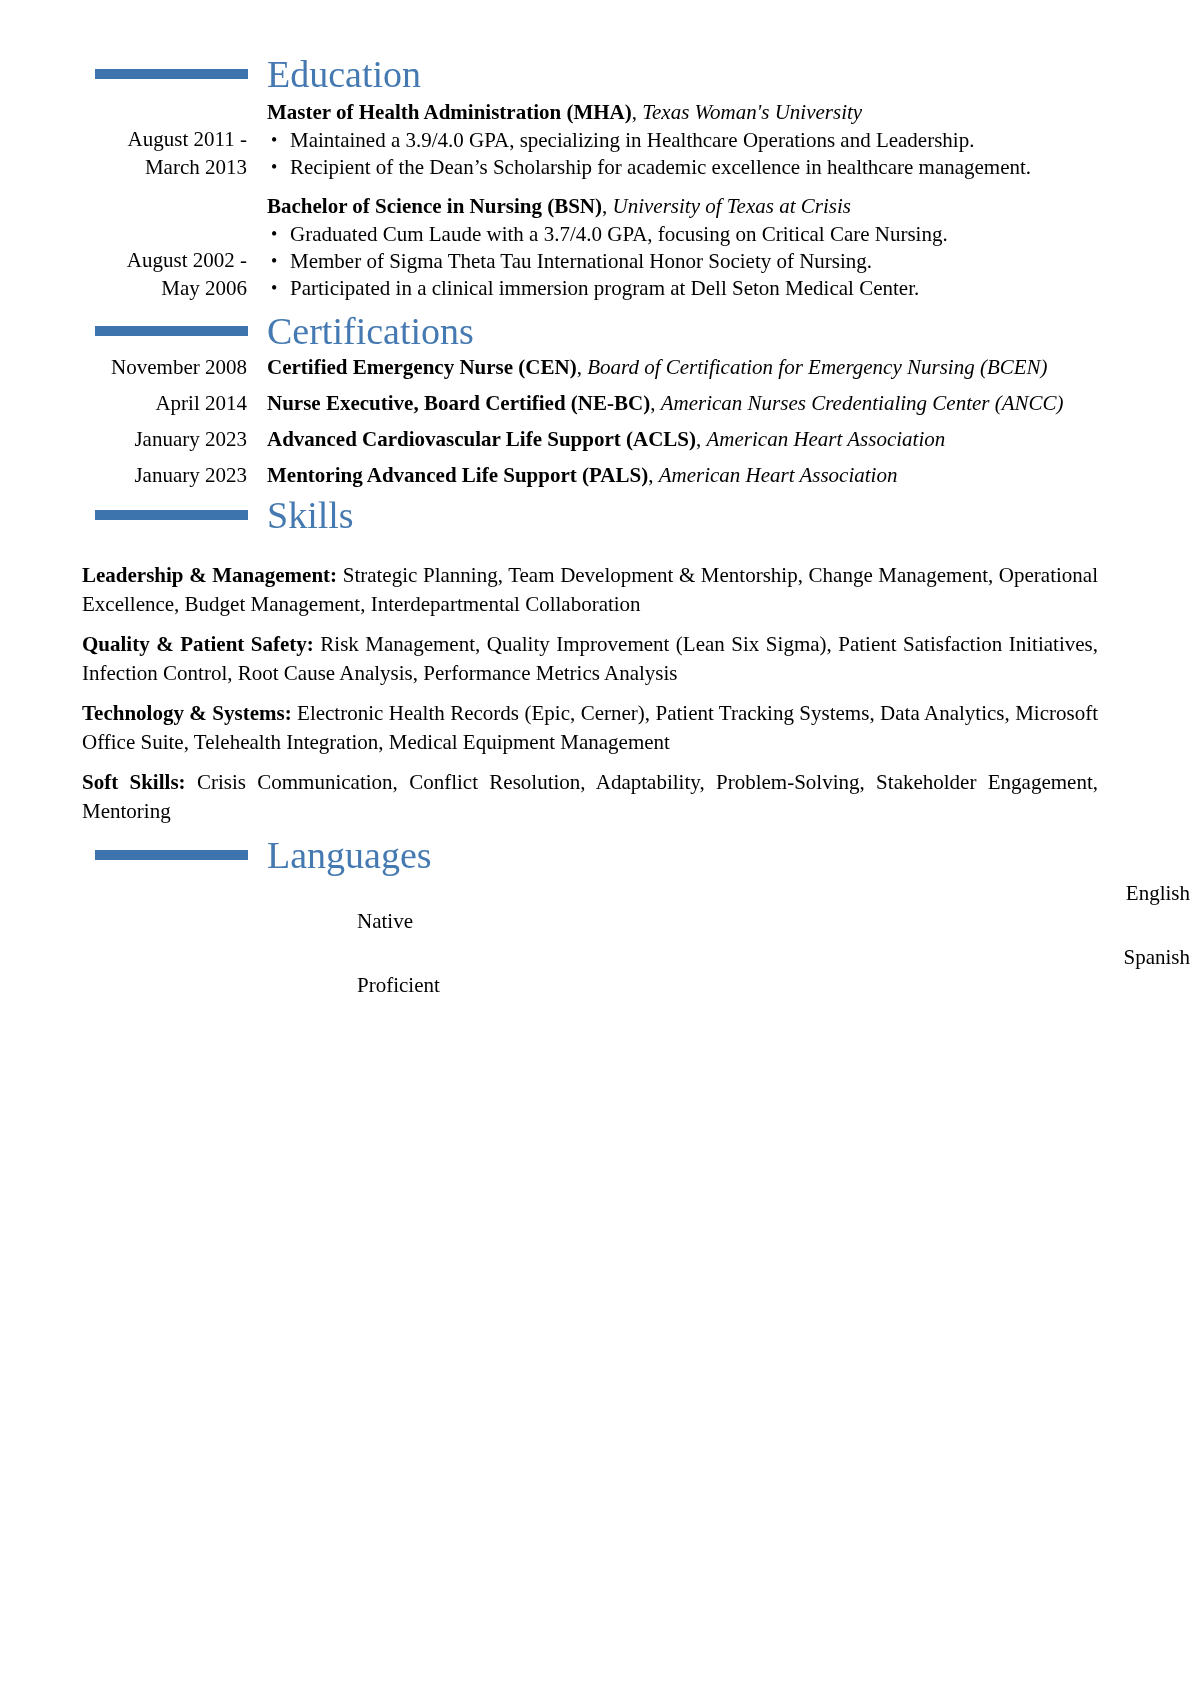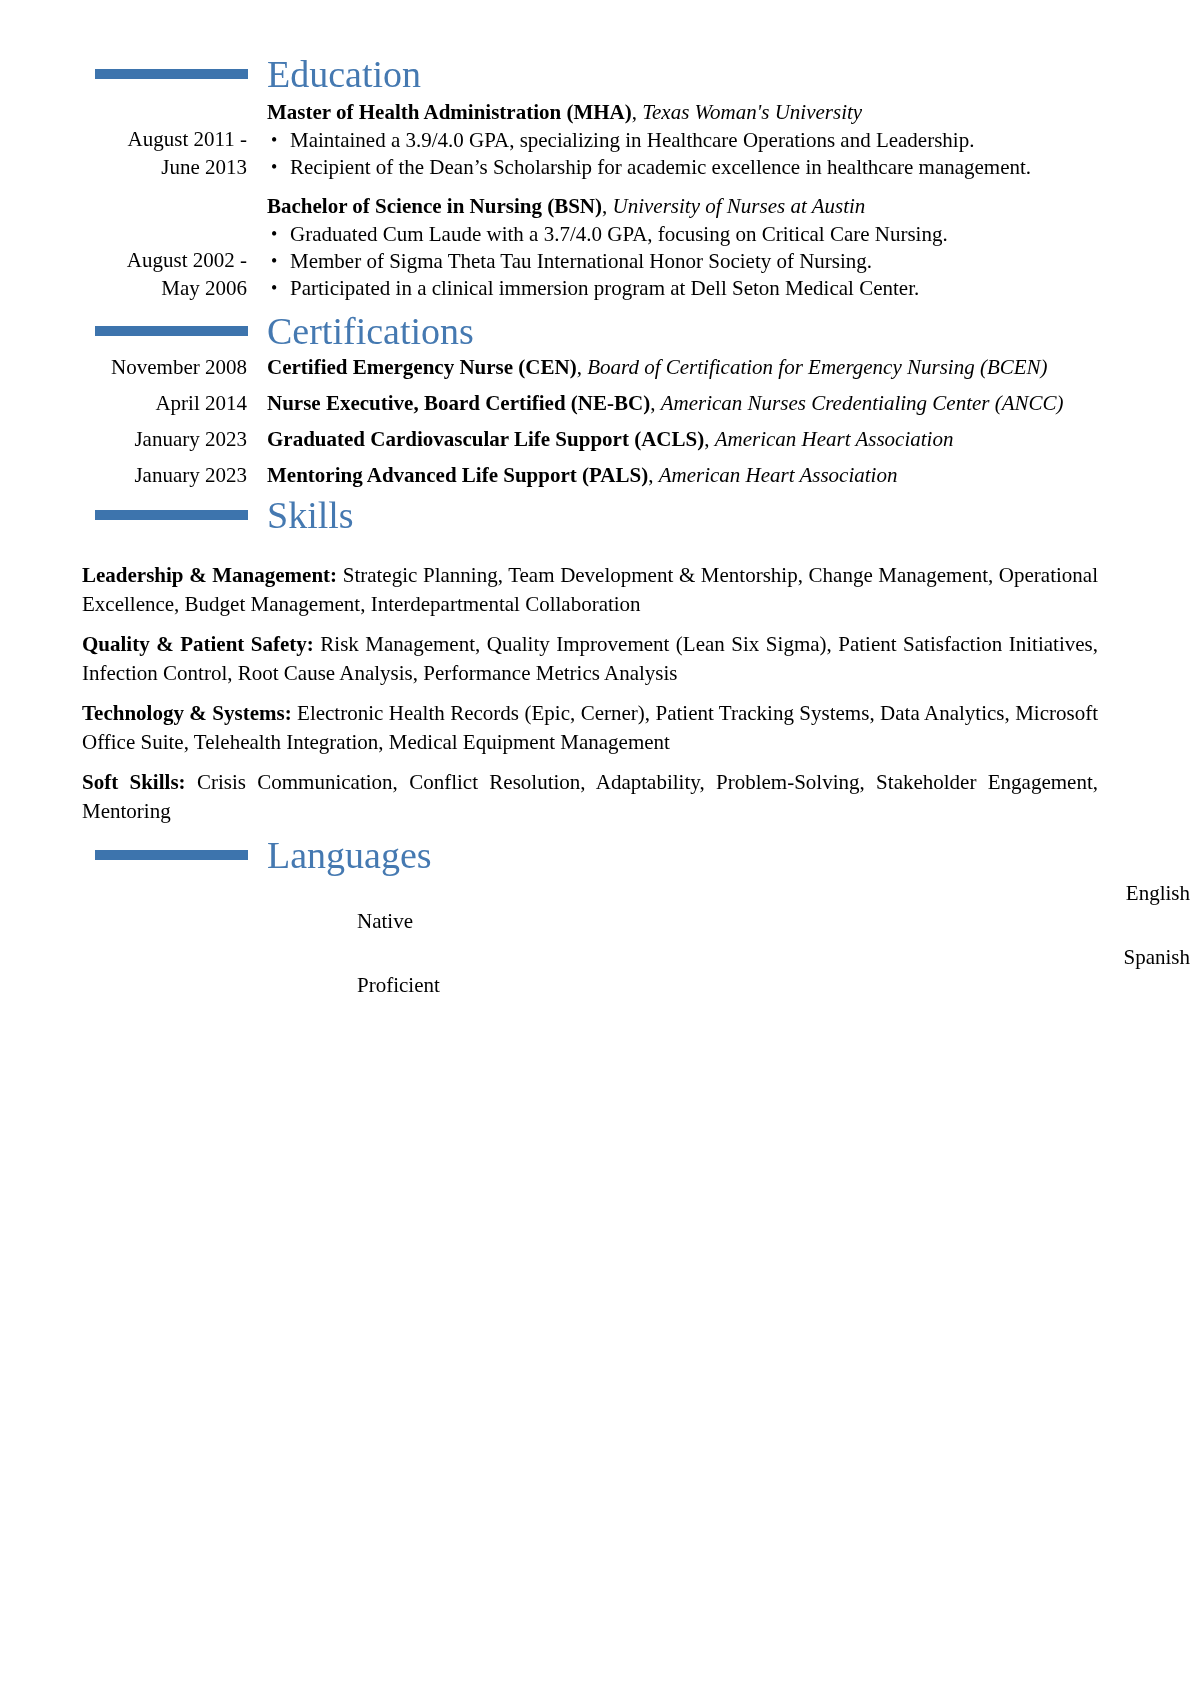--- a/index.html
+++ b/index.html
@@ -102,38 +102,38 @@
 
   <section class="education">
     <div class="section-header">
       <span class="section-rule"></span>
       <h2 class="section-title">Education</h2>
     </div>
 
     <div class="cols edu-entry">
       <div class="hint">
         <div>August 2011 -</div>
-        <div>June 2013</div>
+        <div>March 2013</div>
       </div>
       <div class="main">
         <div class="entry-title"><span class="bold">Master of Health Administration (MHA)</span><span>, </span><span class="italic">Texas Woman's University</span></div>
         <ul class="bullets">
           <li>Maintained a 3.9/4.0 GPA, specializing in Healthcare Operations and Leadership.</li>
           <li>Recipient of the Dean’s Scholarship for academic excellence in healthcare management.</li>
         </ul>
       </div>
     </div>
 
     <div class="cols edu-entry">
       <div class="hint">
         <div>August 2002 -</div>
         <div>May 2006</div>
       </div>
       <div class="main">
-        <div class="entry-title"><span class="bold">Bachelor of Science in Nursing (BSN)</span><span>, </span><span class="italic">University of Nurses at Austin</span></div>
+        <div class="entry-title"><span class="bold">Bachelor of Science in Nursing (BSN)</span><span>, </span><span class="italic">University of Texas at Crisis</span></div>
         <ul class="bullets">
           <li>Graduated Cum Laude with a 3.7/4.0 GPA, focusing on Critical Care Nursing.</li>
           <li>Member of Sigma Theta Tau International Honor Society of Nursing.</li>
           <li>Participated in a clinical immersion program at Dell Seton Medical Center.</li>
         </ul>
       </div>
     </div>
   </section>
 
   <section class="certifications">
@@ -147,21 +147,21 @@
       <div class="main"><span class="bold">Certified Emergency Nurse (CEN)</span><span>, </span><span class="italic">Board of Certification for Emergency Nursing (BCEN)</span></div>
     </div>
 
     <div class="cols cert-entry">
       <div class="hint">April 2014</div>
       <div class="main"><span class="bold">Nurse Executive, Board Certified (NE-BC)</span><span>, </span><span class="italic">American Nurses Credentialing Center (ANCC)</span></div>
     </div>
 
     <div class="cols cert-entry">
       <div class="hint">January 2023</div>
-      <div class="main"><span class="bold">Graduated Cardiovascular Life Support (ACLS)</span><span>, </span><span class="italic">American Heart Association</span></div>
+      <div class="main"><span class="bold">Advanced Cardiovascular Life Support (ACLS)</span><span>, </span><span class="italic">American Heart Association</span></div>
     </div>
 
     <div class="cols cert-entry">
       <div class="hint">January 2023</div>
       <div class="main"><span class="bold">Mentoring Advanced Life Support (PALS)</span><span>, </span><span class="italic">American Heart Association</span></div>
     </div>
   </section>
 
   <section class="skills">
     <div class="section-header">

